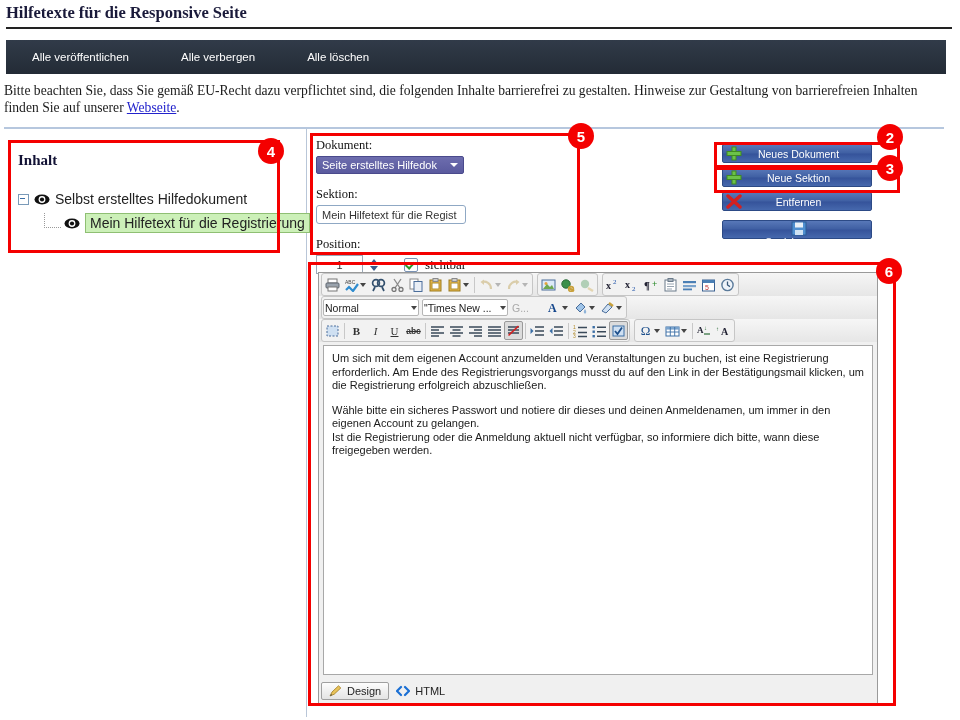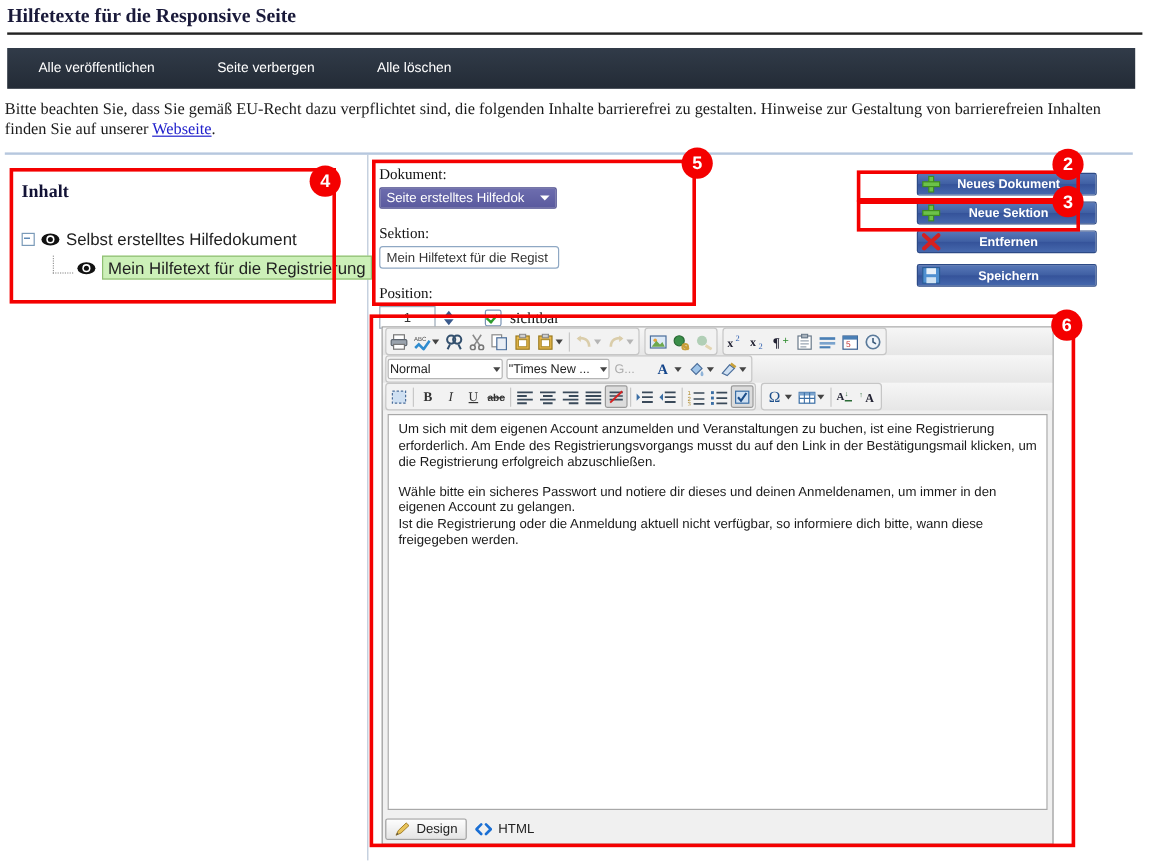--- a/index.html
+++ b/index.html
@@ -129,29 +129,29 @@
   }
   #vis-box:after{
     content:"";position:absolute;left:2px;top:1px;width:4px;height:7px;
     border:solid #2e9b2e;border-width:0 2px 2px 0;transform:rotate(42deg);
   }
   #vis-label{
     font-family:"Liberation Serif", serif;font-size:13px;color:#111;margin-left:7px;
   }
 
   
-  #action-buttons{position:absolute;left:764px;top:144px;width:150px;font-weight:bold;}
+  #action-buttons{position:absolute;left:722px;top:144px;width:150px;}
   .act-btn{
     width:150px;height:19px;margin-bottom:5px;
     background:linear-gradient(to bottom,#5878b8 0%,#3f5fa3 48%,#35539a 52%,#4668ad 100%);
     border:1px solid #2c4a86;border-radius:2px;
     display:flex;align-items:center;cursor:pointer;box-sizing:border-box;
     position:relative;
   }
-  .act-btn.gap{margin-top:9px;}
+  .act-btn.gap{margin-top:9px;flex-direction:column;}
   .btn-icon{width:16px;height:15px;margin-left:3px;flex:none;}
   .btn-text{
     flex:1;text-align:center;color:#ffffff;font-size:10.5px;
     margin-right:16px;white-space:nowrap;
   }
 
   
   #editor{
     position:absolute;left:318px;top:272px;width:560px;height:432px;
     border:1px solid #9a9a9a;background:#f0f0f0;box-sizing:border-box;
@@ -212,21 +212,21 @@
   }
 </style>
 </head>
 <body>
 
 <div id="page-title">Hilfetexte für die Responsive Seite</div>
 <div id="title-rule"></div>
 
 <div id="top-nav">
   <div class="nav-item">Alle veröffentlichen</div>
-  <div class="nav-item">Seite verbergen</div>
+  <div class="nav-item">Alle verbergen</div>
   <div class="nav-item">Alle löschen</div>
 </div>
 
 <div id="info-text"><span>Bitte beachten Sie, dass Sie gemäß EU-Recht dazu verpflichtet sind, die folgenden Inhalte barrierefrei zu gestalten. Hinweise zur Gestaltung von barrierefreien Inhalten finden Sie auf unserer </span><span id="info-link">Webseite</span><span>.</span></div>
 
 <div id="content-panel"></div>
 <div id="panel-divider"></div>
 
 <div id="inhalt-title">Inhalt</div>
 <div id="tree">

